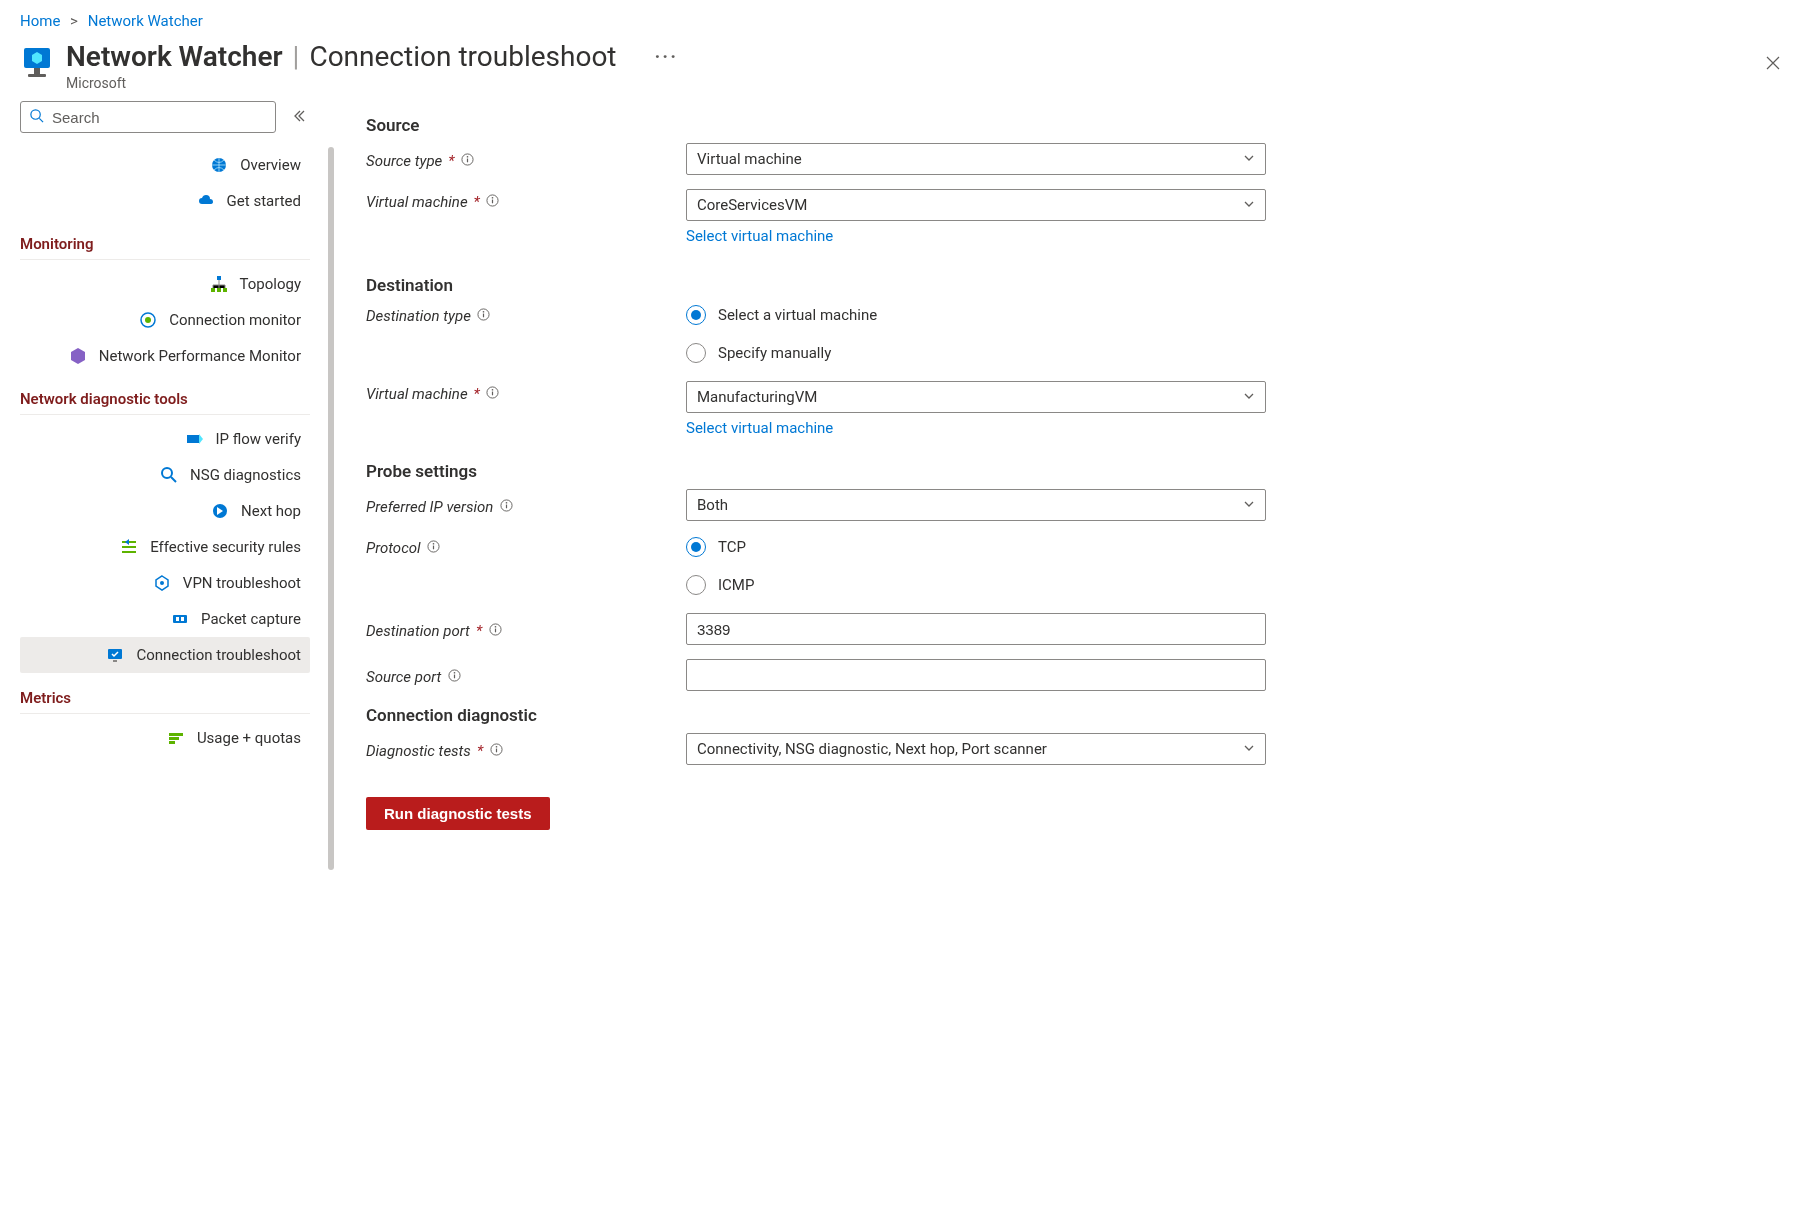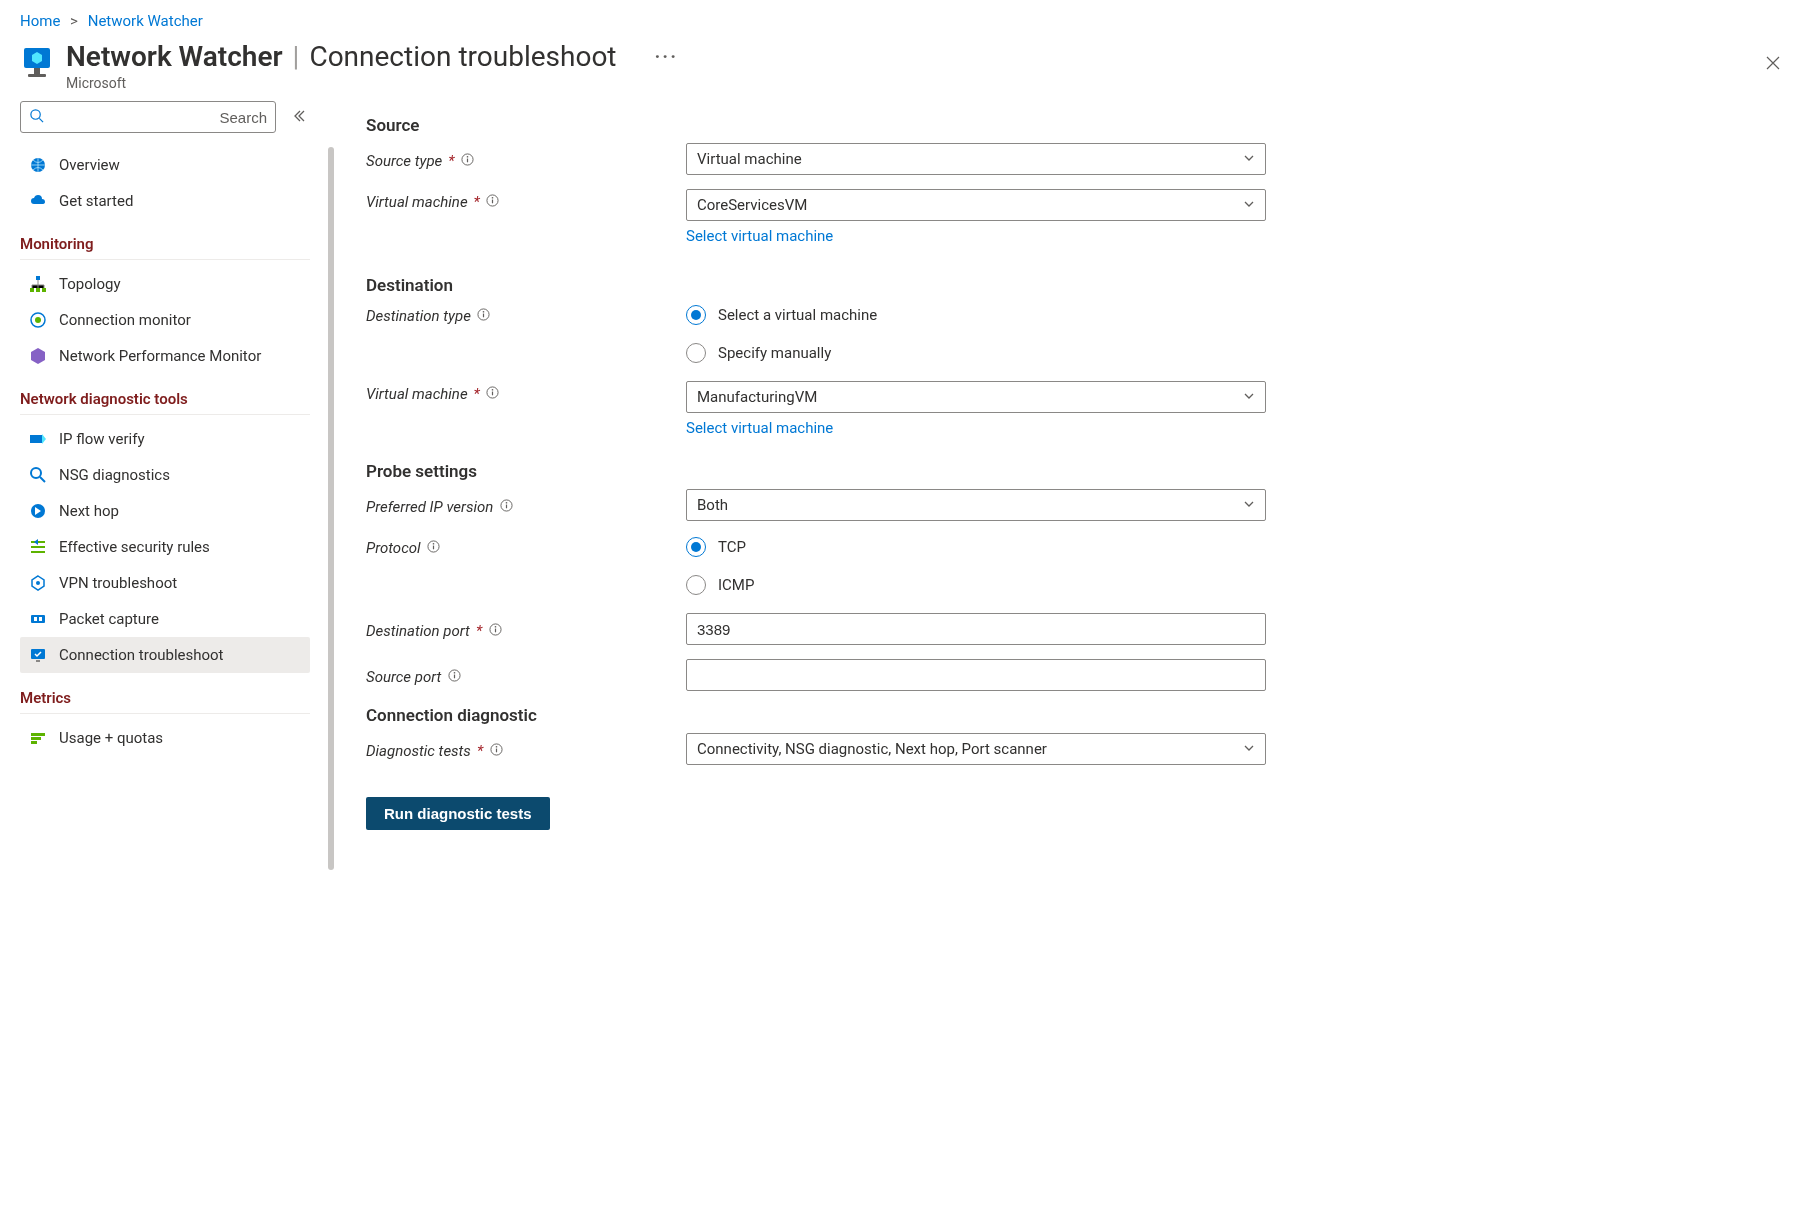--- a/index.html
+++ b/index.html
@@ -84,39 +84,39 @@
     height: 32px;
     padding: 0 8px;
     gap: 8px;
   }
   .search-box input {
     border: none;
     outline: none;
     font-size: 15px;
     width: 100%;
     color: #0f766e;
-    text-align: right;
   }
   .search-box input::placeholder { color: #605e5c; }
   .collapse-chevron {
     color: #605e5c;
     font-size: 13px;
     cursor: pointer;
     padding: 4px;
   }
 
   .nav-item {
     display: flex;
     align-items: center;
     gap: 12px;
     padding: 9px 9px;
     cursor: pointer;
     font-size: 15px;
     color: #323130;
     border-radius: 2px;
+    justify-content: flex-end;
   }
   .nav-item.active { background: #edebe9; }
   .nav-icon {
     width: 18px; height: 18px;
     flex: 0 0 18px;
     display: flex; align-items: center; justify-content: center;
   }
 
   .nav-heading {
     font-weight: 600;
@@ -215,21 +215,21 @@
   .radio-option { display:flex; align-items:center; gap:12px; font-size:15px; cursor:pointer; }
   .radio-circle {
     width:20px; height:20px; border-radius:50%;
     border:1px solid #8a8886;
     display:flex; align-items:center; justify-content:center;
   }
   .radio-circle.checked { border:1.5px solid #0078d4; }
   .radio-dot { width:10px; height:10px; border-radius:50%; background:#0078d4; }
 
   .primary-btn {
-    background: #0c4a6e;
+    background: #b91c1c;
     color: #fff;
     border: none;
     font-size: 15px;
     font-weight: 600;
     padding: 8px 18px;
     border-radius: 2px;
     cursor: pointer;
     margin-top: 18px;
   }
 

